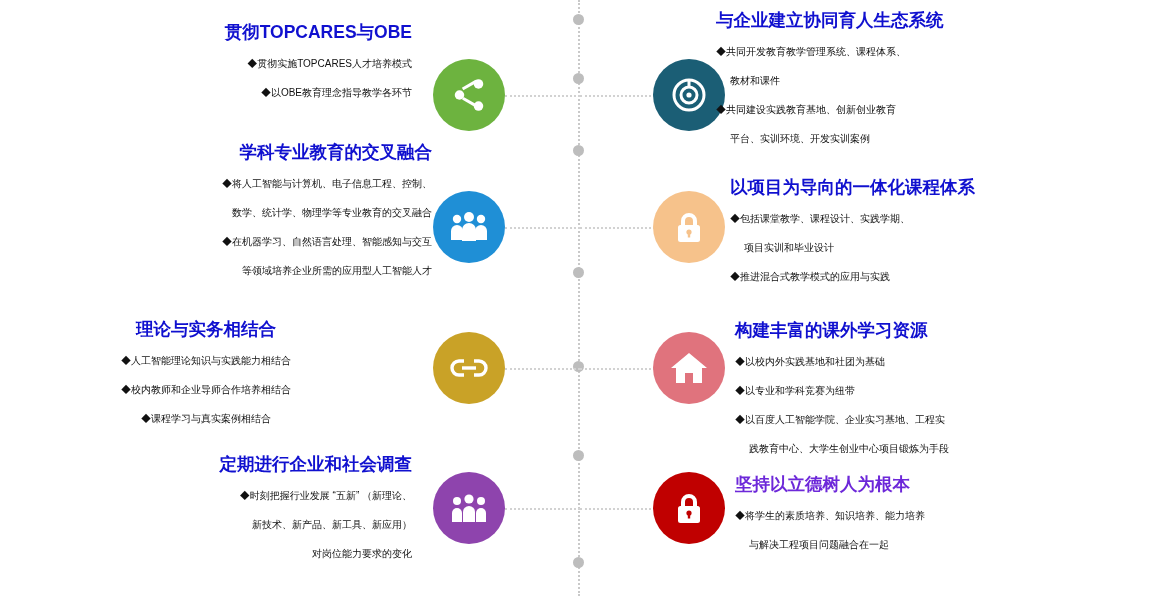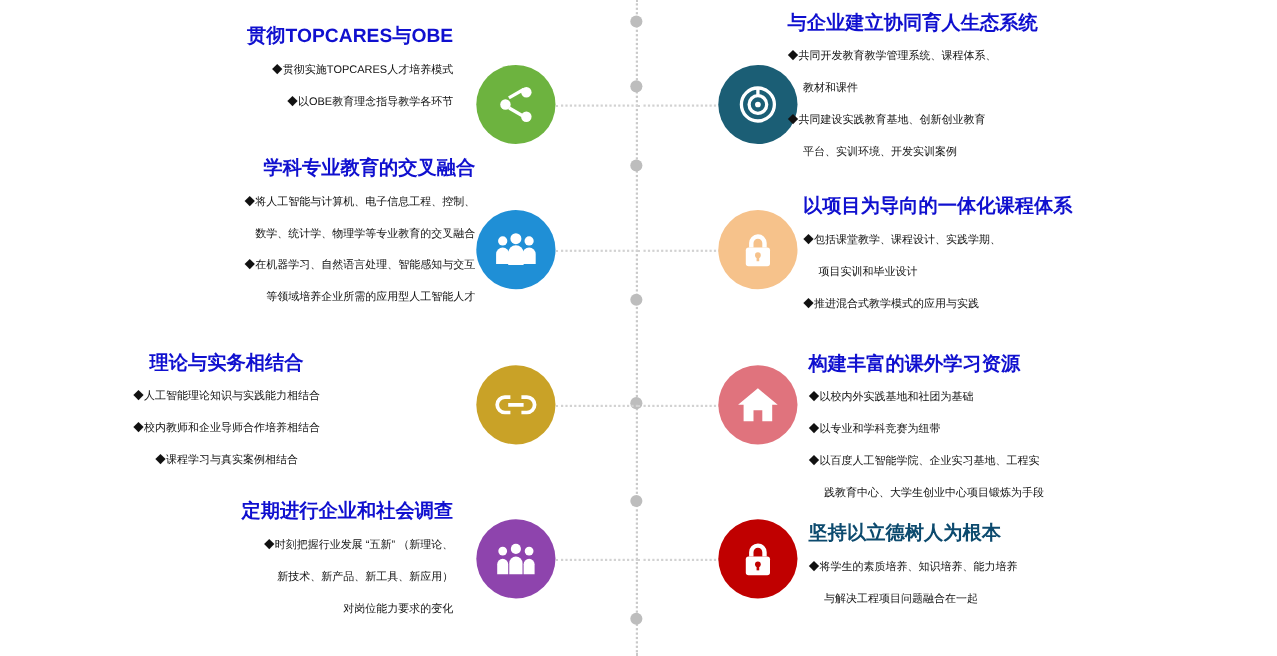--- a/index.html
+++ b/index.html
@@ -68,21 +68,21 @@
   }
   .b-title {
     font-size: 17.5px;
     font-weight: bold;
     color: #1010cf;
     line-height: 24px;
     margin-bottom: 5px;
     white-space: nowrap;
   }
   .b-title.red {
-    color: #0c4a6e;
+    color: #6d28d9;
   }
   .b-line {
     font-size: 10px;
     color: #111111;
     line-height: 29px;
     white-space: nowrap;
   }
 </style>
 </head>
 <body>

